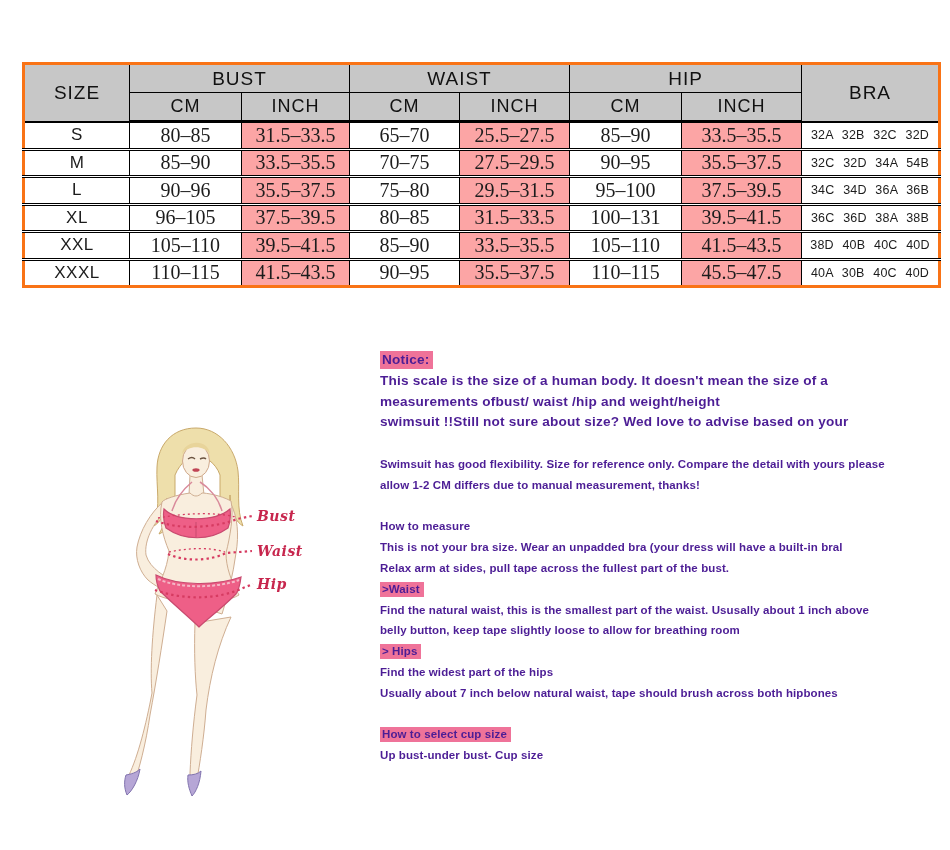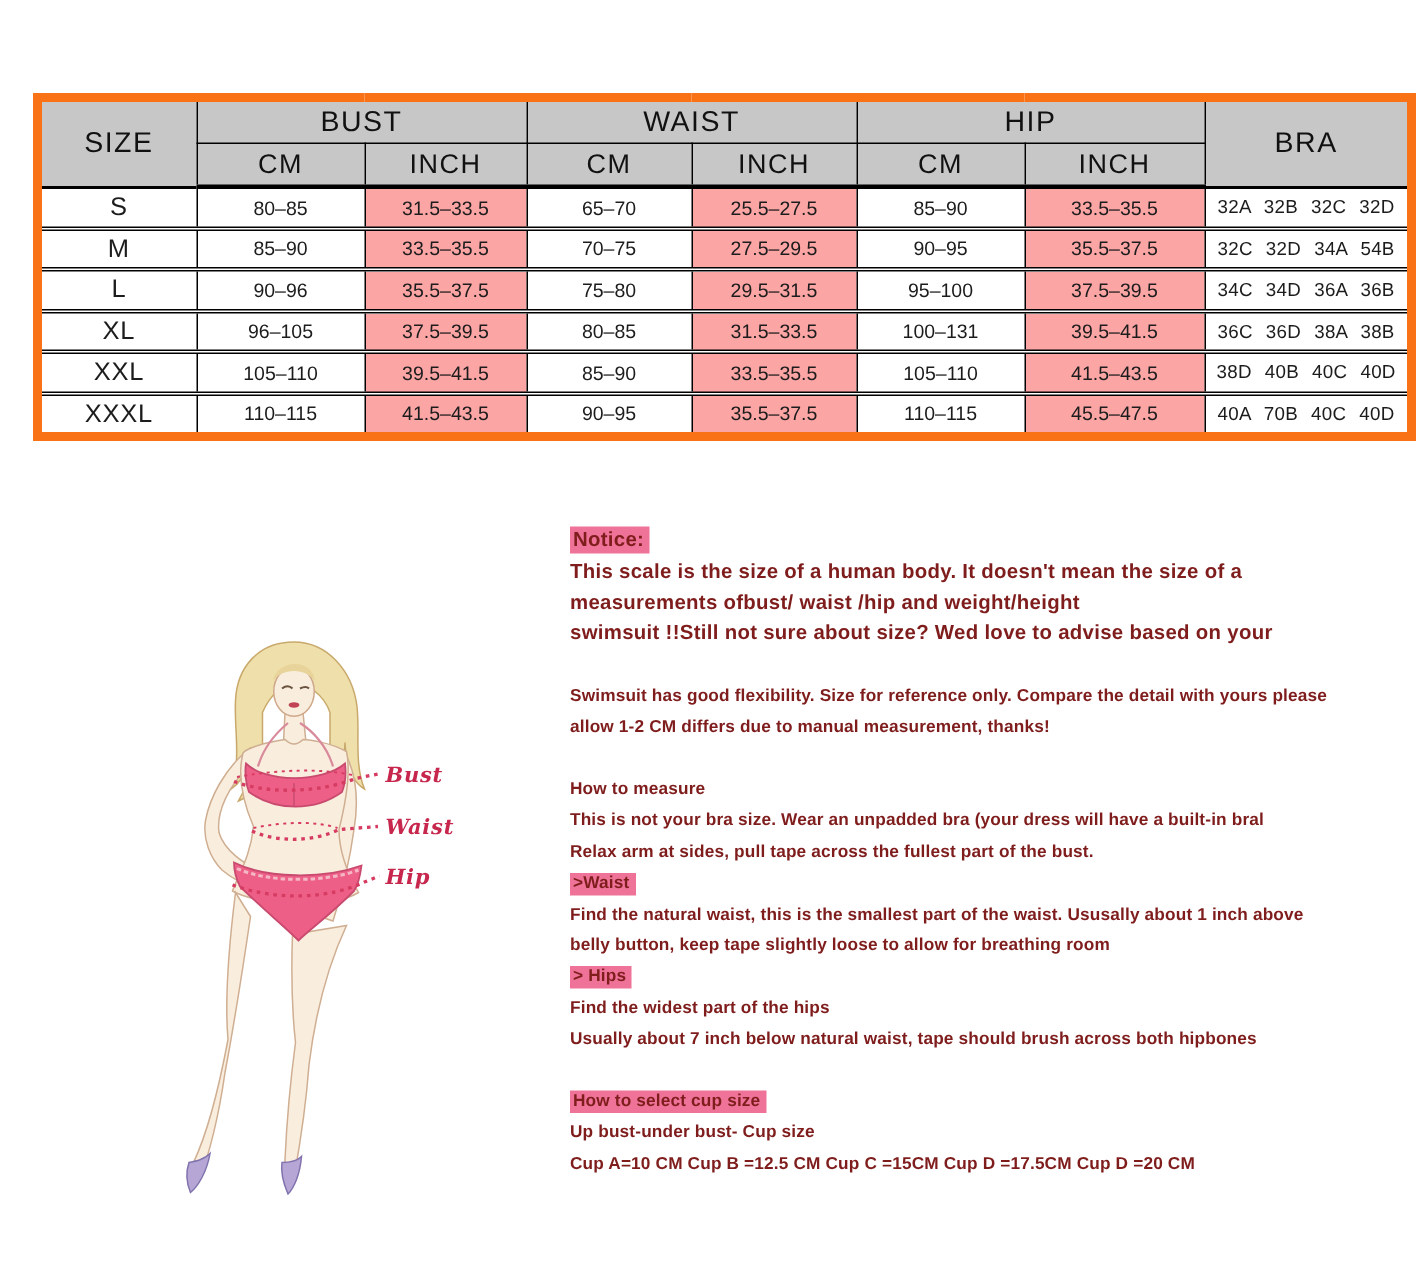--- a/index.html
+++ b/index.html
@@ -2,42 +2,42 @@
 <html><head>
 <meta charset="utf-8">
 <style>
   html,body{margin:0;padding:0;background:#fff;}
   .sheet{position:relative;width:950px;height:850px;background:#ffffff;overflow:hidden;
          font-family:"Liberation Sans",sans-serif;}
 
   
   .table-wrap{position:absolute;left:22px;top:62px;}
   table.size-chart{border-collapse:collapse;table-layout:fixed;width:916px;
-                   border:6px solid #f97316;}
+                   border:3px solid #f97316;}
   table.size-chart th,table.size-chart td{border:1px solid #000;text-align:center;
                    vertical-align:middle;padding:0;overflow:hidden;white-space:nowrap;}
   table.size-chart thead th{background:#c7c7c7;height:27px;
                    font-family:"Liberation Sans",sans-serif;font-weight:400;
                    font-size:19px;letter-spacing:1px;color:#111;}
   table.size-chart thead tr.sub th{font-size:18px;}
   table.size-chart thead tr.sub th{border-bottom:3px solid #000;}
   table.size-chart tbody td{height:24.5px;border-top:3px double #000;
-                   font-family:Liberation Sans, sans-serif;
-                   font-size:13px;color:#1c1c1c;background:#fff;}
+                   font-family:Liberation Serif, serif;
+                   font-size:20px;color:#1c1c1c;background:#fff;}
   table.size-chart tbody tr:first-child td{border-top:2px solid #000;}
   table.size-chart tbody td.col-size{font-family:"Liberation Sans",sans-serif;
                    font-size:17px;font-weight:400;letter-spacing:.5px;}
   table.size-chart tbody td.col-inch{background:#fca5a5;}
   table.size-chart tbody td.col-bra{font-family:"Liberation Sans",sans-serif;
                    font-size:12.5px;word-spacing:5px;letter-spacing:.2px;}
 
   
   .notes{position:absolute;left:380px;top:350px;width:560px;}
   .notes .line{height:20.8px;line-height:20.8px;white-space:nowrap;
-               font-weight:bold;font-size:11.5px;letter-spacing:.1px;color:#7f1d1d;}
+               font-weight:bold;font-size:11.5px;letter-spacing:.1px;color:#4c1d95;}
   .notes .line.lg{font-size:13.6px;letter-spacing:.2px;}
   .notes .line .mark{background:#ef7399;padding:1px 4px 2px 2px;}
 
   
   .figure{position:absolute;left:100px;top:425px;width:290px;height:395px;}
   .figure svg{display:block;}
   .measure-label{font-family:"DejaVu Serif",serif;font-style:italic;font-weight:bold;
                  font-size:14px;fill:#c7264d;letter-spacing:.5px;}
 </style>
 </head>
@@ -126,21 +126,21 @@
             <td class="col-bra">38D 40B 40C 40D</td>
           </tr>
           <tr>
             <td class="col-size">XXXL</td>
             <td class="col-cm">110–115</td>
             <td class="col-inch">41.5–43.5</td>
             <td class="col-cm">90–95</td>
             <td class="col-inch">35.5–37.5</td>
             <td class="col-cm">110–115</td>
             <td class="col-inch">45.5–47.5</td>
-            <td class="col-bra">40A 70B 40C 40D</td>
+            <td class="col-bra">40A 30B 40C 40D</td>
           </tr>
         </tbody>
     </table>
   </div>
 
   <div class="figure">
     <svg width="290" height="395" viewBox="0 0 290 395">
 
       <path d="M96,3 C72,3 58,20 57,42 C56,62 61,80 54,101 C62,96 66,86 67,73
                C67,88 65,99 59,109 C70,105 74,92 75,78 L75,50 C80,38 90,30 96,30
@@ -210,16 +210,15 @@
       <div class="line "><span>Relax arm at sides, pull tape across the fullest part of the bust.</span></div>
       <div class="line hl"><span class="mark">&gt;Waist</span></div>
       <div class="line "><span>Find the natural waist, this is the smallest part of the waist. Ususally about 1 inch above</span></div>
       <div class="line "><span>belly button, keep tape slightly loose to allow for breathing room</span></div>
       <div class="line hl"><span class="mark">&gt; Hips</span></div>
       <div class="line "><span>Find the widest part of the hips</span></div>
       <div class="line "><span>Usually about 7 inch below natural waist, tape should brush across both hipbones</span></div>
       <div class="line spacer"></div>
       <div class="line hl"><span class="mark">How to select cup size</span></div>
       <div class="line "><span>Up bust-under bust- Cup size</span></div>
-      <div class="line "><span>Cup A=10 CM Cup B =12.5 CM Cup C =15CM Cup D =17.5CM Cup D =20 CM</span></div>
     </div>
 
 </div>
 
 </body></html>

